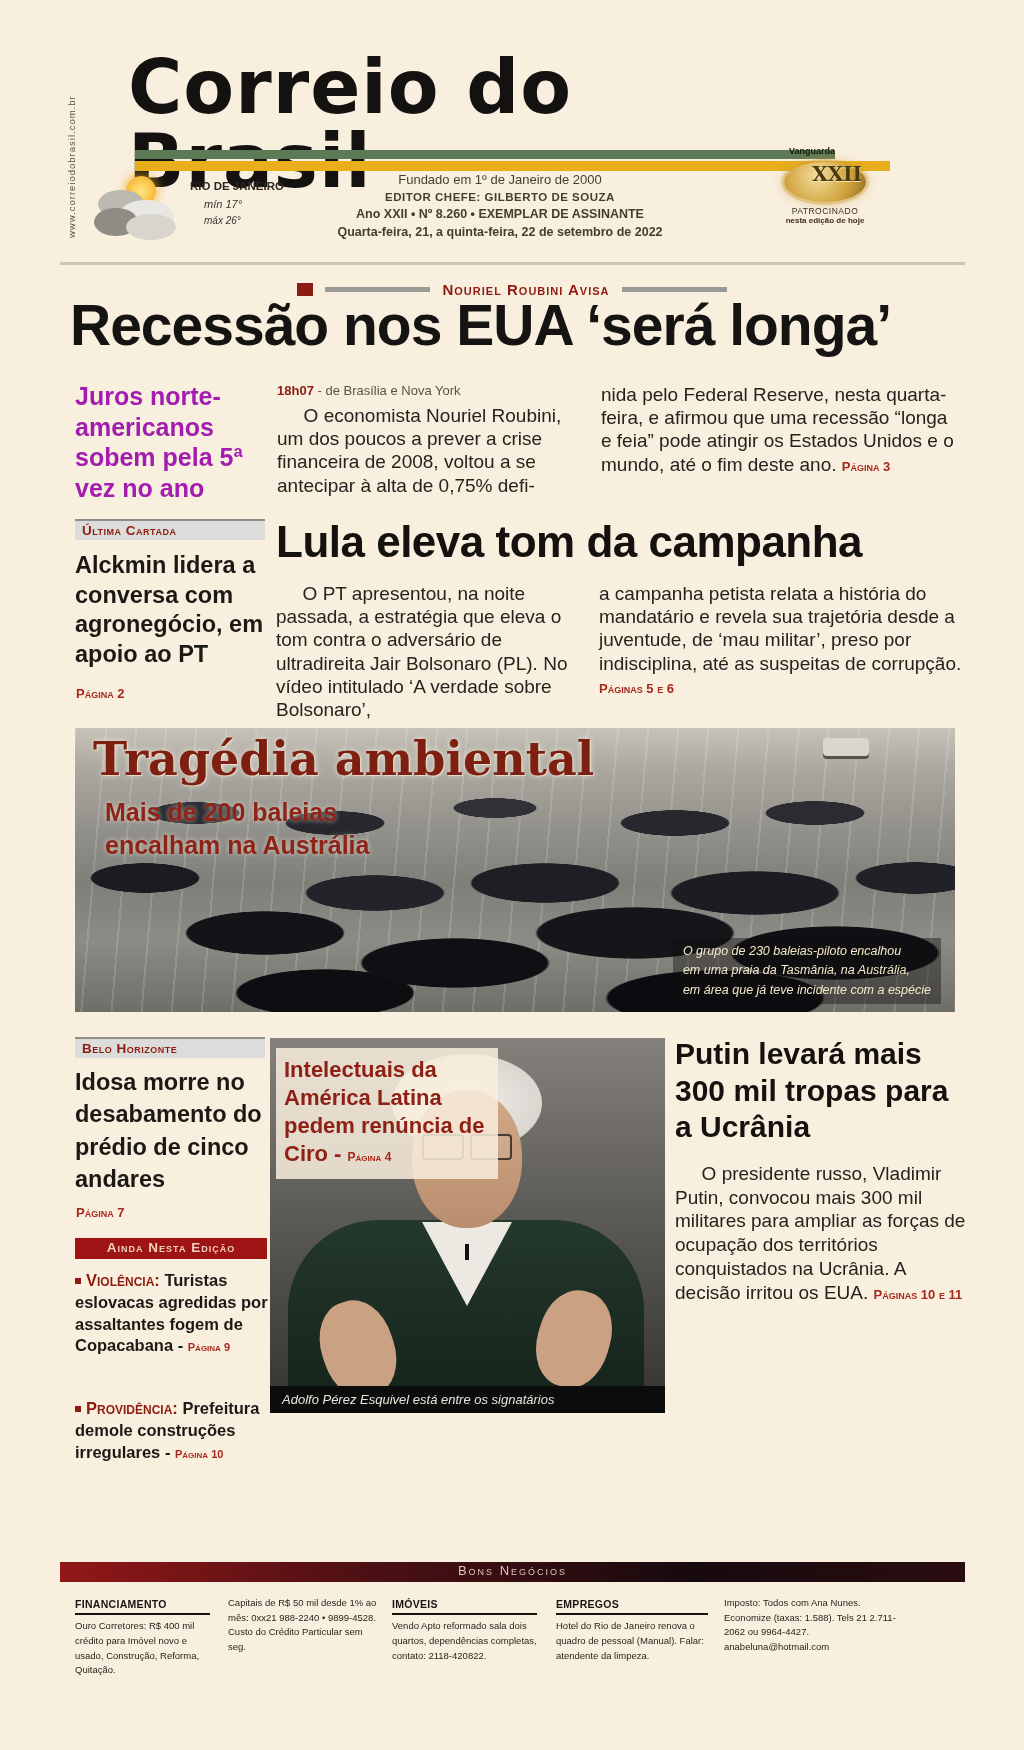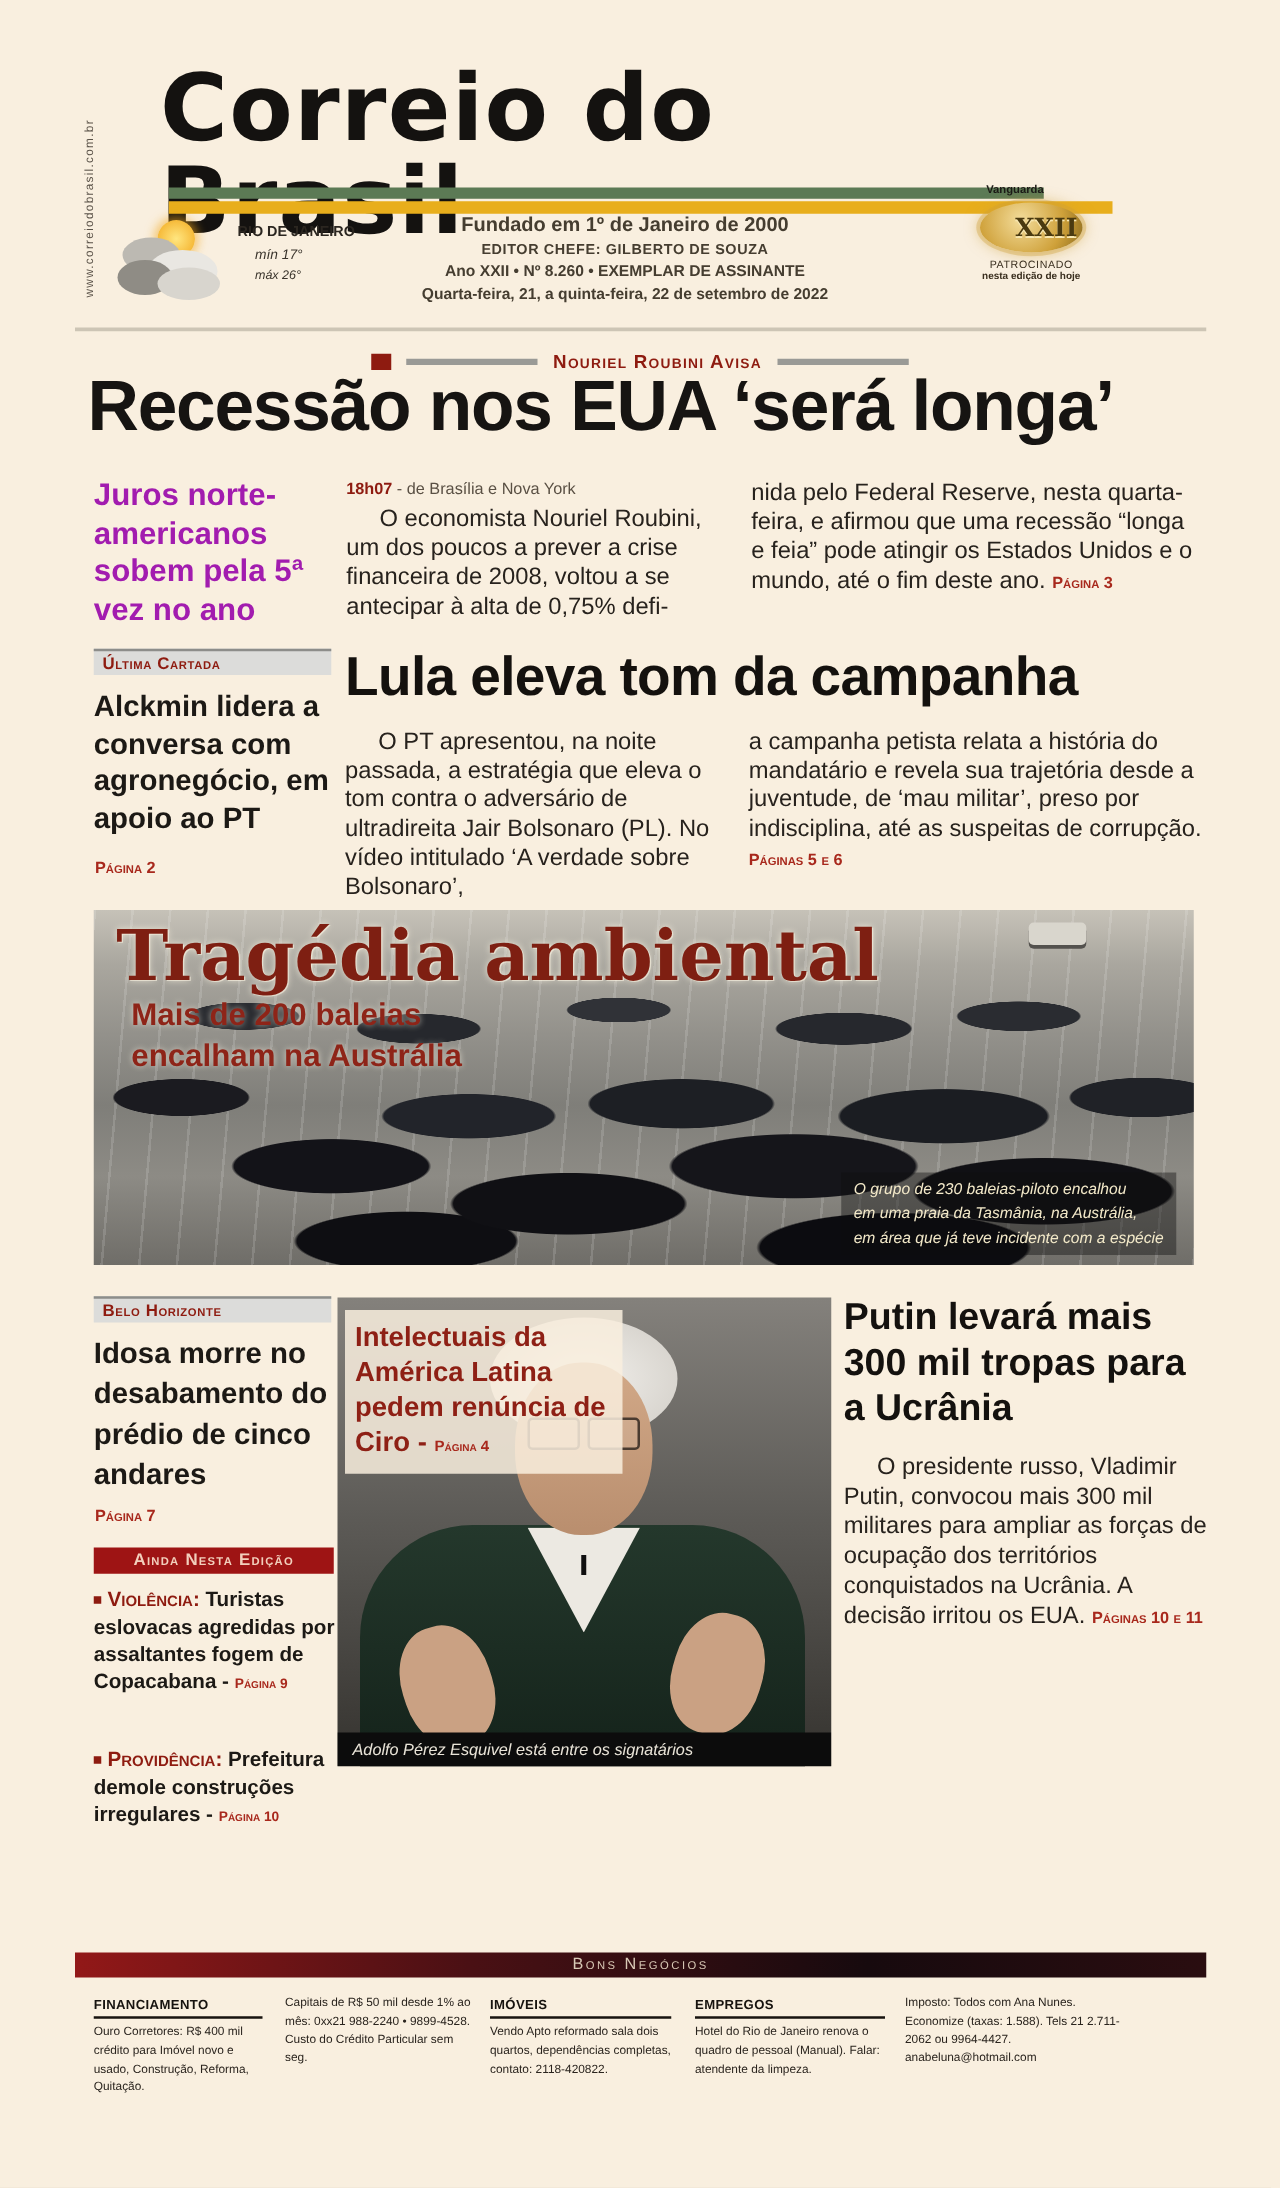--- a/index.html
+++ b/index.html
@@ -21,28 +21,28 @@
   .c1{left:6px;top:16px;width:46px;height:28px;background:#bcb9b2;}
   .c2{left:26px;top:26px;width:56px;height:34px;background:#e9e7e2;}
   .c3{left:2px;top:34px;width:44px;height:28px;background:#8f8c85;}
   .c4{left:34px;top:40px;width:50px;height:26px;background:#d8d5ce;}
   .w-city{position:absolute;left:98px;top:8px;font-size:11.5px;font-weight:bold;color:#2b2620;}
   .w-min{position:absolute;left:112px;top:26px;font-size:11px;font-style:italic;color:#3a342c;}
   .w-max{position:absolute;left:112px;top:43px;font-size:10px;font-style:italic;color:#3a342c;text-align:right;}
 
   
   .hdr-center{position:absolute;left:290px;top:172px;width:420px;text-align:center;color:#453d30;}
-  .hdr-center .l1{font-size:16px;font-weight:bold;margin-bottom:4px;}
+  .hdr-center .l1{font-size:13px;font-weight:normal;margin-bottom:4px;}
   .hdr-center .l2{font-size:11.5px;font-weight:bold;letter-spacing:.5px;margin-bottom:4px;}
   .hdr-center .l3{font-size:12.5px;font-weight:bold;margin-bottom:4px;}
   .hdr-center .l4{font-size:12.5px;font-weight:bold;}
 
   
   .seal{position:absolute;left:760px;top:162px;width:130px;text-align:center;}
-  .seal-circle{width:58px;height:40px;margin:0 auto;border-radius:50%;background:radial-gradient(circle at 40% 35%,#f3dc9a,#cfa13a 60%,#8a6a1e);box-shadow:0 0 0 3px rgba(207,161,58,.35),0 0 10px 2px rgba(207,161,58,.5);display:flex;align-items:center;justify-content:center;padding-left:24px;}
+  .seal-circle{width:58px;height:40px;margin:0 auto;border-radius:50%;background:radial-gradient(circle at 40% 35%,#f3dc9a,#cfa13a 60%,#8a6a1e);box-shadow:0 0 0 3px rgba(207,161,58,.35),0 0 10px 2px rgba(207,161,58,.5);display:flex;justify-content:center;padding-left:24px;}
   .seal-num{font-family:"DejaVu Serif",serif;font-weight:bold;font-size:20px;color:#4a3a10;text-shadow:0 1px 0 #f7e7b2;}
   .seal-l1{font-size:8.5px;font-weight:normal;letter-spacing:.5px;color:#3a2f1f;margin-top:4px;}
   .seal-l2{font-size:8px;font-weight:bold;color:#3a2f1f;}
 
   .top-divider{position:absolute;left:60px;top:262px;width:905px;height:3px;background:#cdc5b5;}
 
   
   .kicker-row{position:absolute;left:0;top:281px;width:1024px;display:flex;align-items:center;justify-content:center;gap:12px;}
   .kicker-sq{width:16px;height:13px;background:#8e1b10;}
   .kicker-bar{width:105px;height:5px;background:#9a9a96;}
@@ -82,21 +82,21 @@
       radial-gradient(45px 11px at 120px 85px,#2a2c31 97%,transparent 100%),
       radial-gradient(50px 12px at 260px 95px,#26282d 97%,transparent 100%),
       radial-gradient(42px 10px at 420px 80px,#303237 97%,transparent 100%),
       radial-gradient(55px 13px at 600px 95px,#26282d 97%,transparent 100%),
       radial-gradient(50px 12px at 740px 85px,#2a2c31 97%,transparent 100%),
       radial-gradient(90px 24px at 250px 265px,#0e0e12 97%,transparent 100%),
       radial-gradient(110px 28px at 640px 270px,#0c0c10 97%,transparent 100%),
       repeating-linear-gradient(95deg,rgba(255,255,255,.14) 0 2px,transparent 2px 30px),
       linear-gradient(180deg,#c6c2b8 0%,#aaa79f 15%,#93918b 35%,#7f7e79 55%,#8d8b85 75%,#6f6d68 100%);}
   .vehicle{position:absolute;right:86px;top:10px;width:46px;height:18px;background:#d9d6cd;border-radius:4px;box-shadow:0 3px 0 #54524e;}
-  .whale-title{position:absolute;left:18px;top:4px;font-family:"DejaVu Serif",serif;font-weight:bold;font-size:56px;color:#7e1f12;text-shadow:0 0 6px rgba(255,248,230,.75),1px 1px 0 rgba(255,248,230,.55);}
+  .whale-title{position:absolute;left:18px;top:4px;font-family:"DejaVu Serif",serif;font-weight:bold;font-size:46px;color:#7e1f12;text-shadow:0 0 6px rgba(255,248,230,.75),1px 1px 0 rgba(255,248,230,.55);}
   .whale-sub{position:absolute;left:30px;top:68px;font-size:25px;font-weight:bold;line-height:1.3;color:#8e2418;white-space:pre-line;text-shadow:0 0 5px rgba(255,248,230,.65);}
   .whale-cap{position:absolute;right:14px;bottom:8px;font-style:italic;font-size:12.5px;line-height:1.55;color:#f3e9c9;background:rgba(15,15,15,.42);padding:4px 10px;white-space:pre-line;}
 
   
   .lab2{left:75px;top:1037px;}
   .idosa-head{position:absolute;left:75px;top:1066px;width:195px;font-size:23.5px;font-weight:bold;line-height:1.38;color:#1c1915;}
   .ref-idosa{position:absolute;left:76px;top:1205px;}
   .red-banner{position:absolute;left:75px;top:1238px;width:192px;height:21px;background:#9e1414;color:#f2cfbc;font-variant:small-caps;font-weight:bold;font-size:13.5px;text-align:center;padding-top:2px;box-sizing:border-box;letter-spacing:1px;}
   .bullet-item{position:absolute;left:75px;width:200px;font-size:16.5px;font-weight:bold;line-height:1.32;color:#1c1915;}
   .bi1{top:1270px;}

